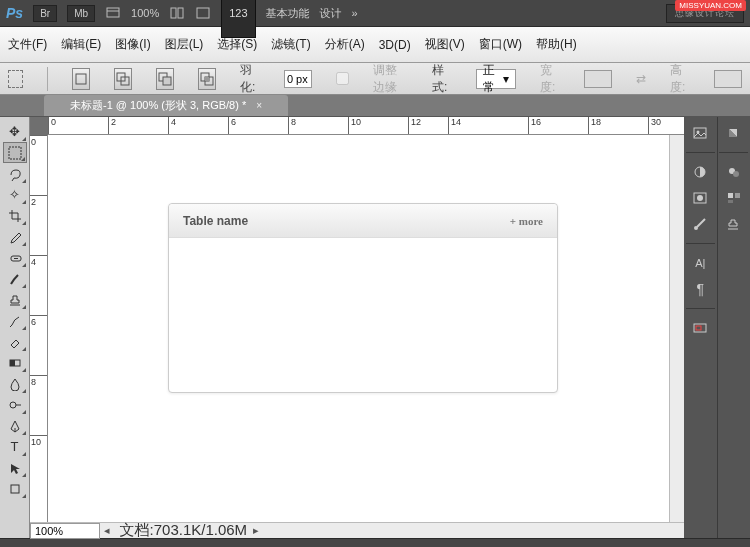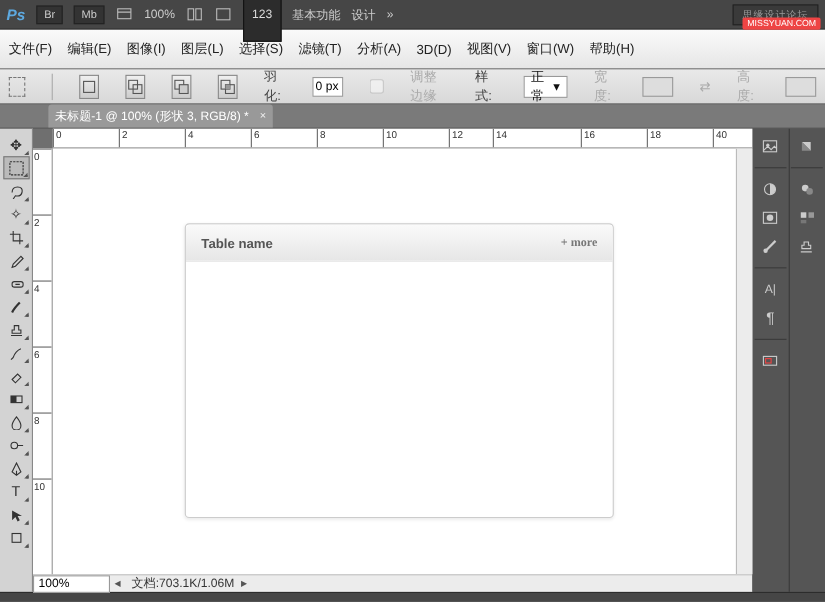--- a/index.html
+++ b/index.html
@@ -4,53 +4,53 @@
 <style>
 * { margin:0; padding:0; box-sizing:border-box; font-family:"Microsoft YaHei",SimSun,sans-serif; }
 body { width:750px; height:547px; background:#464646; overflow:hidden; font-size:11px; color:#111; }
 .topbar { height:27px; background:#464646; display:flex; align-items:center; padding:0 6px; gap:10px; border-bottom:1px solid #2a2a2a; }
 .topbar .ps { color:#5da9e0; font-weight:bold; font-size:14px; font-style:italic; }
 .tb-btn { background:#333; color:#ccc; border:1px solid #222; padding:2px 6px; font-size:10px; }
 .tb-txt { color:#ccc; font-size:11px; }
 .tb-ico { width:16px; height:14px; display:inline-flex; align-items:center; justify-content:center; color:#bbb; }
 .num123 { background:#2c2c2c; color:#ddd; padding:18px 7px; border:1px solid #111; }
 .topbar-right { margin-left:auto; background:#3a3a3a; border:1px solid #222; padding:2px 8px; color:#999; font-size:9px; letter-spacing:1px; }
-.watermark { position:absolute; right:4px; top:16px; background:#e44; color:#fff; font-size:8px; padding:1px 4px; border-radius:2px; }
+.watermark { position:absolute; right:4px; top:0; background:#e44; color:#fff; font-size:8px; padding:1px 4px; border-radius:2px; }
 .menubar { height:36px; background:linear-gradient(#fafafa,#e6e6e6); border-bottom:1px solid #9a9a9a; display:flex; align-items:center; padding:0 8px; gap:14px; font-size:12px; color:#222; }
 .optbar { height:32px; background:linear-gradient(#e9e9e9,#d8d8d8); border-bottom:1px solid #8a8a8a; display:flex; align-items:center; padding:0 8px; gap:24px; font-size:12px; }
 .ob-sq { width:20px; height:18px; border:1px dashed #777; }
 .ob-sep { width:1px; height:24px; background:#aaa; }
 .ob-btn { width:24px; height:22px; background:linear-gradient(#f0f0f0,#ccc); border:1px solid #888; display:flex; align-items:center; justify-content:center; }
 .ob-in { width:28px; height:18px; background:#fff; border:1px solid #999; padding:1px 2px; font-size:11px; }
 .ob-lbl { color:#444; }
 .ob-lbl.dis { color:#aaa; }
 .ob-sel { height:20px; background:#fff; border:1px solid #999; padding:1px 6px; display:flex; align-items:center; gap:6px; }
 .ob-last { margin-left:auto; background:linear-gradient(#f4f4f4,#ddd); border:1px solid #999; padding:3px 8px; }
 .tabrow { height:22px; background:#7a7a7a; display:flex; align-items:flex-end; padding-left:44px; border-bottom:1px solid #555; }
 .tabx { color:#eee; font-size:10px; margin-left:4px; cursor:pointer; }
-.doctab { background:#999; color:#fff; font-size:11px; padding:3px 6px; border-radius:3px 3px 0 0; display:flex; align-items:center; gap:6px; }
+.doctab { background:#999; color:#fff; font-size:11px; padding:3px 26px; border-radius:3px 3px 0 0; display:flex; align-items:center; gap:6px; }
 .main { display:flex; height:421px; }
 .tools { width:30px; background:#d3d3d3; border-right:1px solid #888; display:flex; flex-direction:column; align-items:center; padding-top:4px; }
 .tool { width:24px; height:21px; display:flex; align-items:center; justify-content:center; color:#333; font-size:13px; position:relative; }
 .tool.sel { background:#bbb; border:1px solid #777; }
 .tool .tri { position:absolute; right:1px; bottom:1px; width:0; height:0; border:2px solid transparent; border-right-color:#555; border-bottom-color:#555; }
 .canvas-area { flex:1; display:flex; flex-direction:column; background:#6f6f6f; }
 .hruler { height:18px; background:#fff; border-bottom:1px solid #888; position:relative; margin-left:18px; overflow:hidden; }
 .hruler .tick { position:absolute; top:0; bottom:0; border-left:1px solid #666; font-size:9px; color:#333; padding-left:2px; }
 .workrow { flex:1; display:flex; }
 .vruler { width:18px; background:#fff; border-right:1px solid #888; position:relative; overflow:hidden; }
 .vruler .tick { position:absolute; left:0; right:0; border-top:1px solid #666; font-size:9px; color:#333; padding-top:1px; padding-left:1px; }
 .canvas { flex:1; background:#fff; position:relative; overflow:auto; }
-.table-card { position:absolute; left:120px; top:68px; width:390px; height:268px; border:1px solid #ccc; border-radius:4px; box-shadow:0 1px 3px rgba(0,0,0,0.08); background:#fff; }
+.table-card { position:absolute; left:120px; top:68px; width:390px; height:190px; border:1px solid #ccc; border-radius:4px; box-shadow:0 1px 3px rgba(0,0,0,0.08); background:#fff; }
 .table-hdr { height:34px; background:linear-gradient(#fafafa,#e6e6e6); border-bottom:1px solid #ddd; border-radius:4px 4px 0 0; display:flex; align-items:center; padding:0 14px; font-weight:bold; color:#555; font-size:12px; }
 .table-more { margin-left:auto; color:#777; font-size:11px; font-weight:bold;font-family:Liberation Serif, serif; }
 .scroll-v { position:absolute; right:0; top:0; bottom:0; width:15px; background:#ececec; border-left:1px solid #bbb; }
 .scroll-h { height:16px; background:#ececec; border-top:1px solid #bbb; display:flex; align-items:center; }
 .zoombox { width:70px; background:#fff; border:1px solid #999; font-size:11px; padding:1px 4px; }
-.docinfo { font-size:11px; color:#333; padding:0 6px; }
+.docinfo { font-size:15px; color:#333; padding:0 6px; }
 .panels { width:66px; background:#555; display:flex; }
 .pcol { flex:1; display:flex; flex-direction:column; align-items:center; gap:6px; padding-top:6px; }
 .pdiv { height:1px; background:#3a3a3a; width:90%; margin:3px 0; }
 .picon { width:22px; height:20px; display:flex; align-items:center; justify-content:center; color:#ccc; font-size:14px; }
 .statusbar { height:24px; background:#464646; border-top:1px solid #2a2a2a; }
 svg { pointer-events:none; }
 </style>
 </head>
 <body>
 
@@ -254,21 +254,21 @@
       <div class="tick" style="left:0px">0</div>
       <div class="tick" style="left:60px">2</div>
       <div class="tick" style="left:120px">4</div>
       <div class="tick" style="left:180px">6</div>
       <div class="tick" style="left:240px">8</div>
       <div class="tick" style="left:300px">10</div>
       <div class="tick" style="left:360px">12</div>
       <div class="tick" style="left:400px">14</div>
       <div class="tick" style="left:480px">16</div>
       <div class="tick" style="left:540px">18</div>
-      <div class="tick" style="left:600px">40</div>
+      <div class="tick" style="left:600px">30</div>
     </div>
     <div class="workrow">
       <div class="vruler">
         <div class="tick" style="top:0px">0</div>
         <div class="tick" style="top:60px">2</div>
         <div class="tick" style="top:120px">4</div>
         <div class="tick" style="top:180px">6</div>
         <div class="tick" style="top:240px">8</div>
         <div class="tick" style="top:300px">10</div>
       </div>

